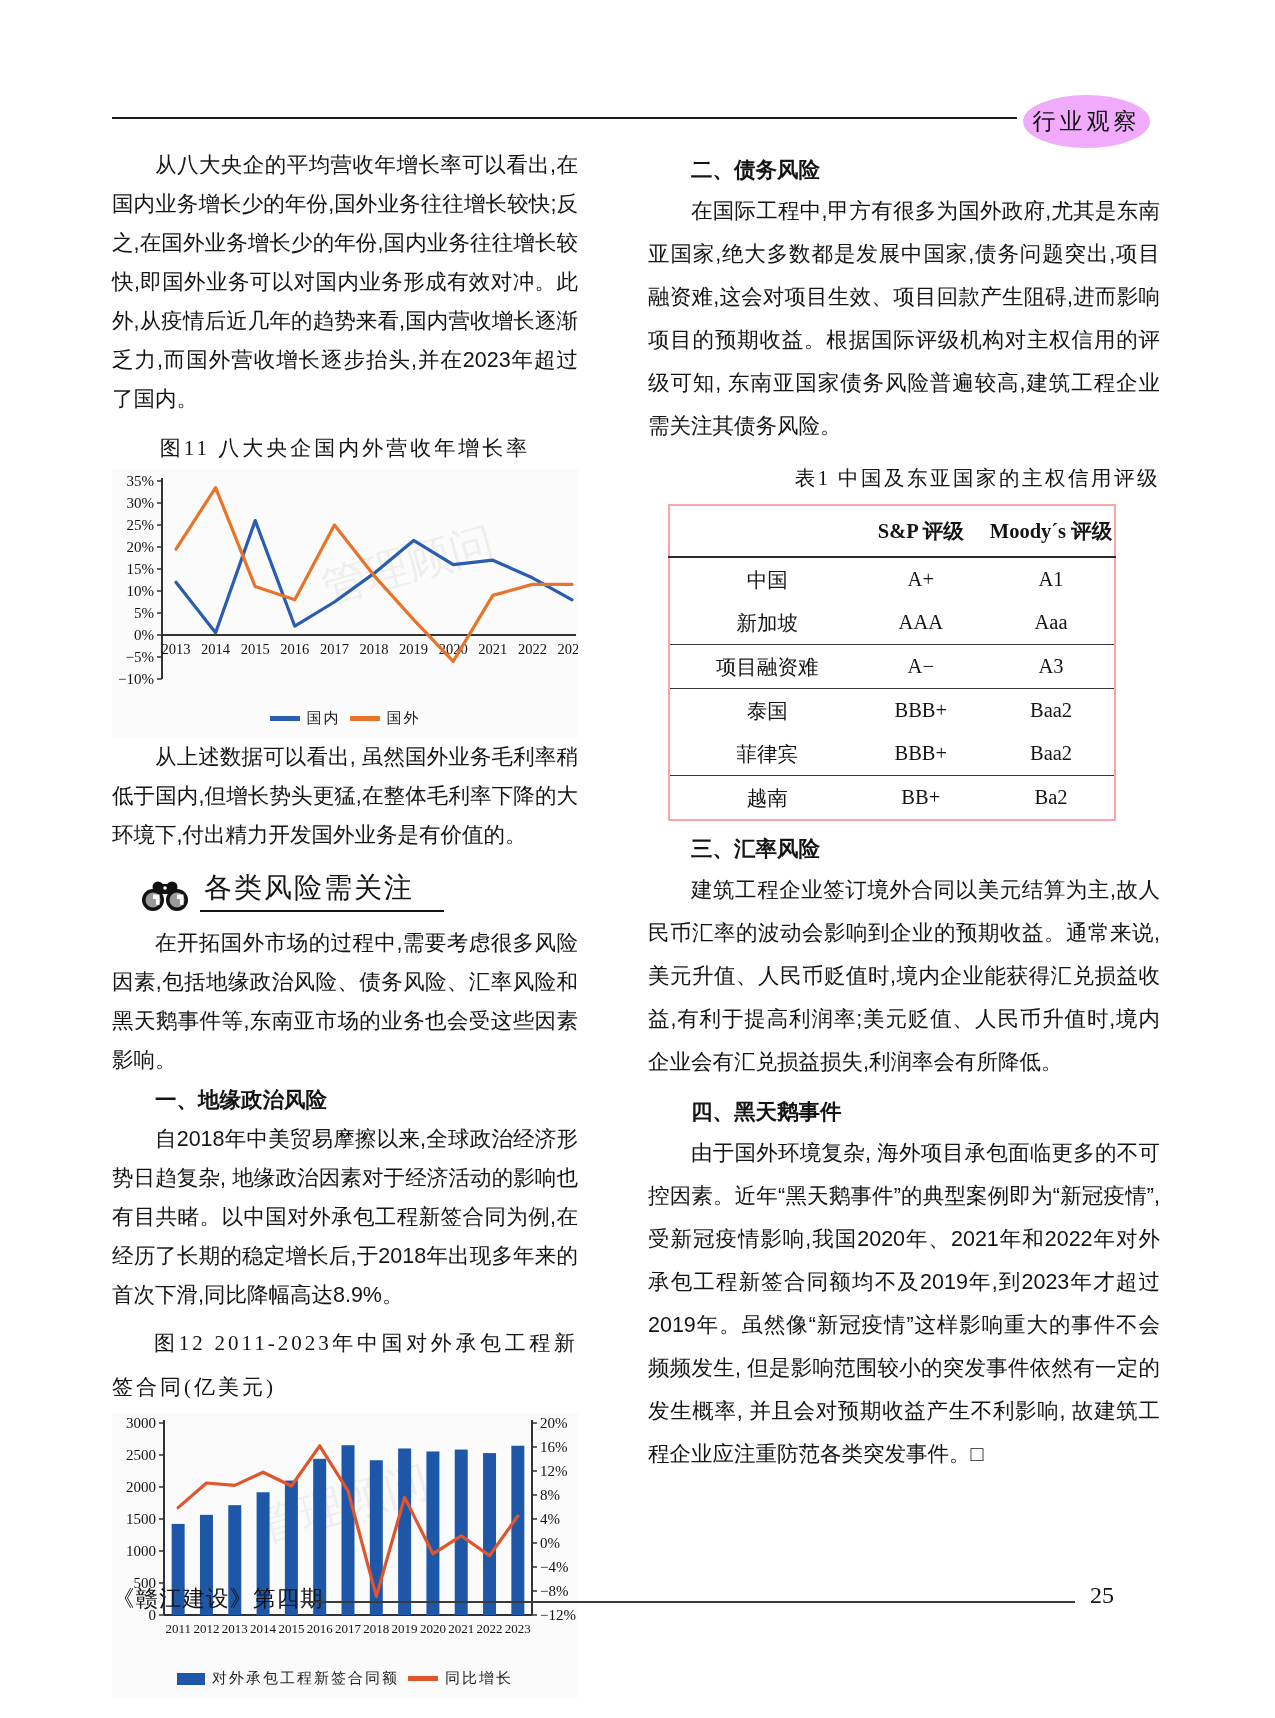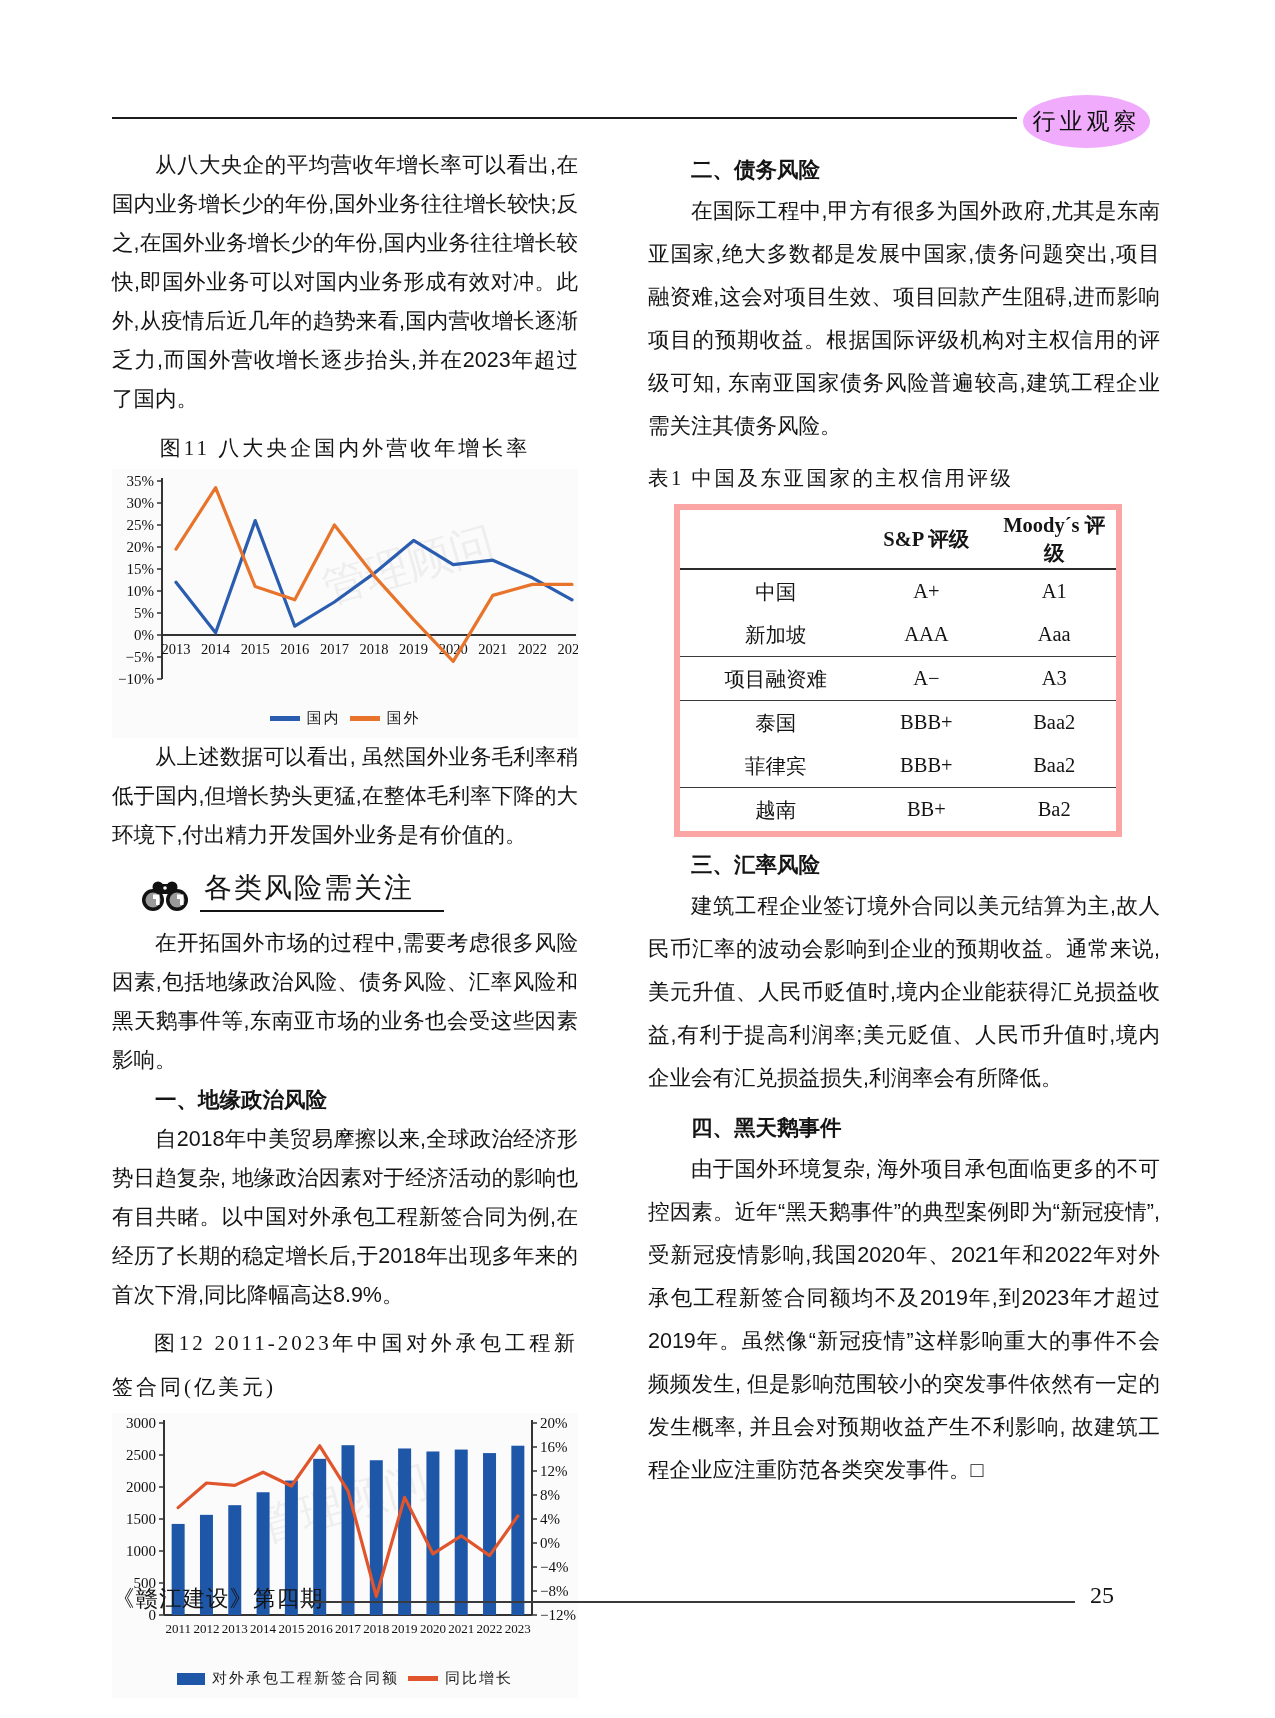--- a/index.html
+++ b/index.html
@@ -16,35 +16,35 @@
   p.body{margin:0;font-size:21.5px;line-height:39px;text-align:justify;text-indent:2em;}
   .col-right p.body{line-height:43px;}
   h3.sub{margin:0;font-size:21.5px;line-height:40px;font-weight:bold;text-indent:2em;}
   .col-right h3.sub{margin-top:8px;}
   
   .fig-caption{font-family:"Liberation Serif",serif;font-size:21px;letter-spacing:3px;
                text-align:center;line-height:34px;margin-top:12px;}
   .fig12-caption{font-family:"Liberation Serif",serif;font-size:21px;letter-spacing:3px;
                text-align:justify;text-indent:2em;line-height:44px;margin-top:6px;}
   .table-caption{font-family:"Liberation Serif",serif;font-size:20.5px;letter-spacing:2.5px;
-               text-align:left;margin:16px 0 12px;}
+               text-align:right;margin:16px 0 12px;}
   
   .chart-panel{background:#fbfbfb;margin-top:4px;}
   .legend-row{display:flex;justify-content:center;align-items:center;gap:9px;
               font-family:"Liberation Serif",serif;font-size:15px;padding:2px 0 10px;color:#222;}
   .swatch-line{display:inline-block;width:30px;height:5px;}
   .swatch-bar{display:inline-block;width:28px;height:12px;}
   .legend-label{letter-spacing:2px;}
   
   .section-head{display:flex;align-items:flex-end;gap:10px;margin:16px 0 12px 28px;}
   .section-head .title{font-size:28px;letter-spacing:2px;border-bottom:2px solid #141414;
                        padding:0 30px 5px 4px;line-height:34px;}
   
-  table.rating{border-collapse:collapse;border:6px solid #fca5a5;table-layout:fixed;
-               width:448px;margin-left:26px;font-family:"Liberation Serif",serif;font-size:20.5px;}
+  table.rating{border-collapse:collapse;border:2px solid #fca5a5;table-layout:fixed;
+               width:448px;margin-left:20px;font-family:"Liberation Serif",serif;font-size:20.5px;}
   table.rating th{font-weight:bold;height:48px;border-bottom:2px solid #2b2b2b;text-align:center;}
   table.rating td{height:41px;text-align:center;}
   table.rating tr.sep td{border-bottom:1.5px solid #3a3a3a;}
   table.rating .c0{width:40%;padding-left:12px;}table.rating .c1{width:31%;}table.rating .c2{width:29%;}
   
   .footer-journal{position:absolute;left:112px;top:1583px;font-family:"Liberation Serif",serif;
                   font-size:22.5px;letter-spacing:1px;}
   .footer-rule{position:absolute;left:303px;top:1601px;width:772px;height:2px;background:#3a3a3a;}
   .footer-page{position:absolute;left:1090px;top:1582px;font-family:Liberation Serif, serif;font-size:24px;}
   svg text{font-family:"Liberation Serif",serif;}

